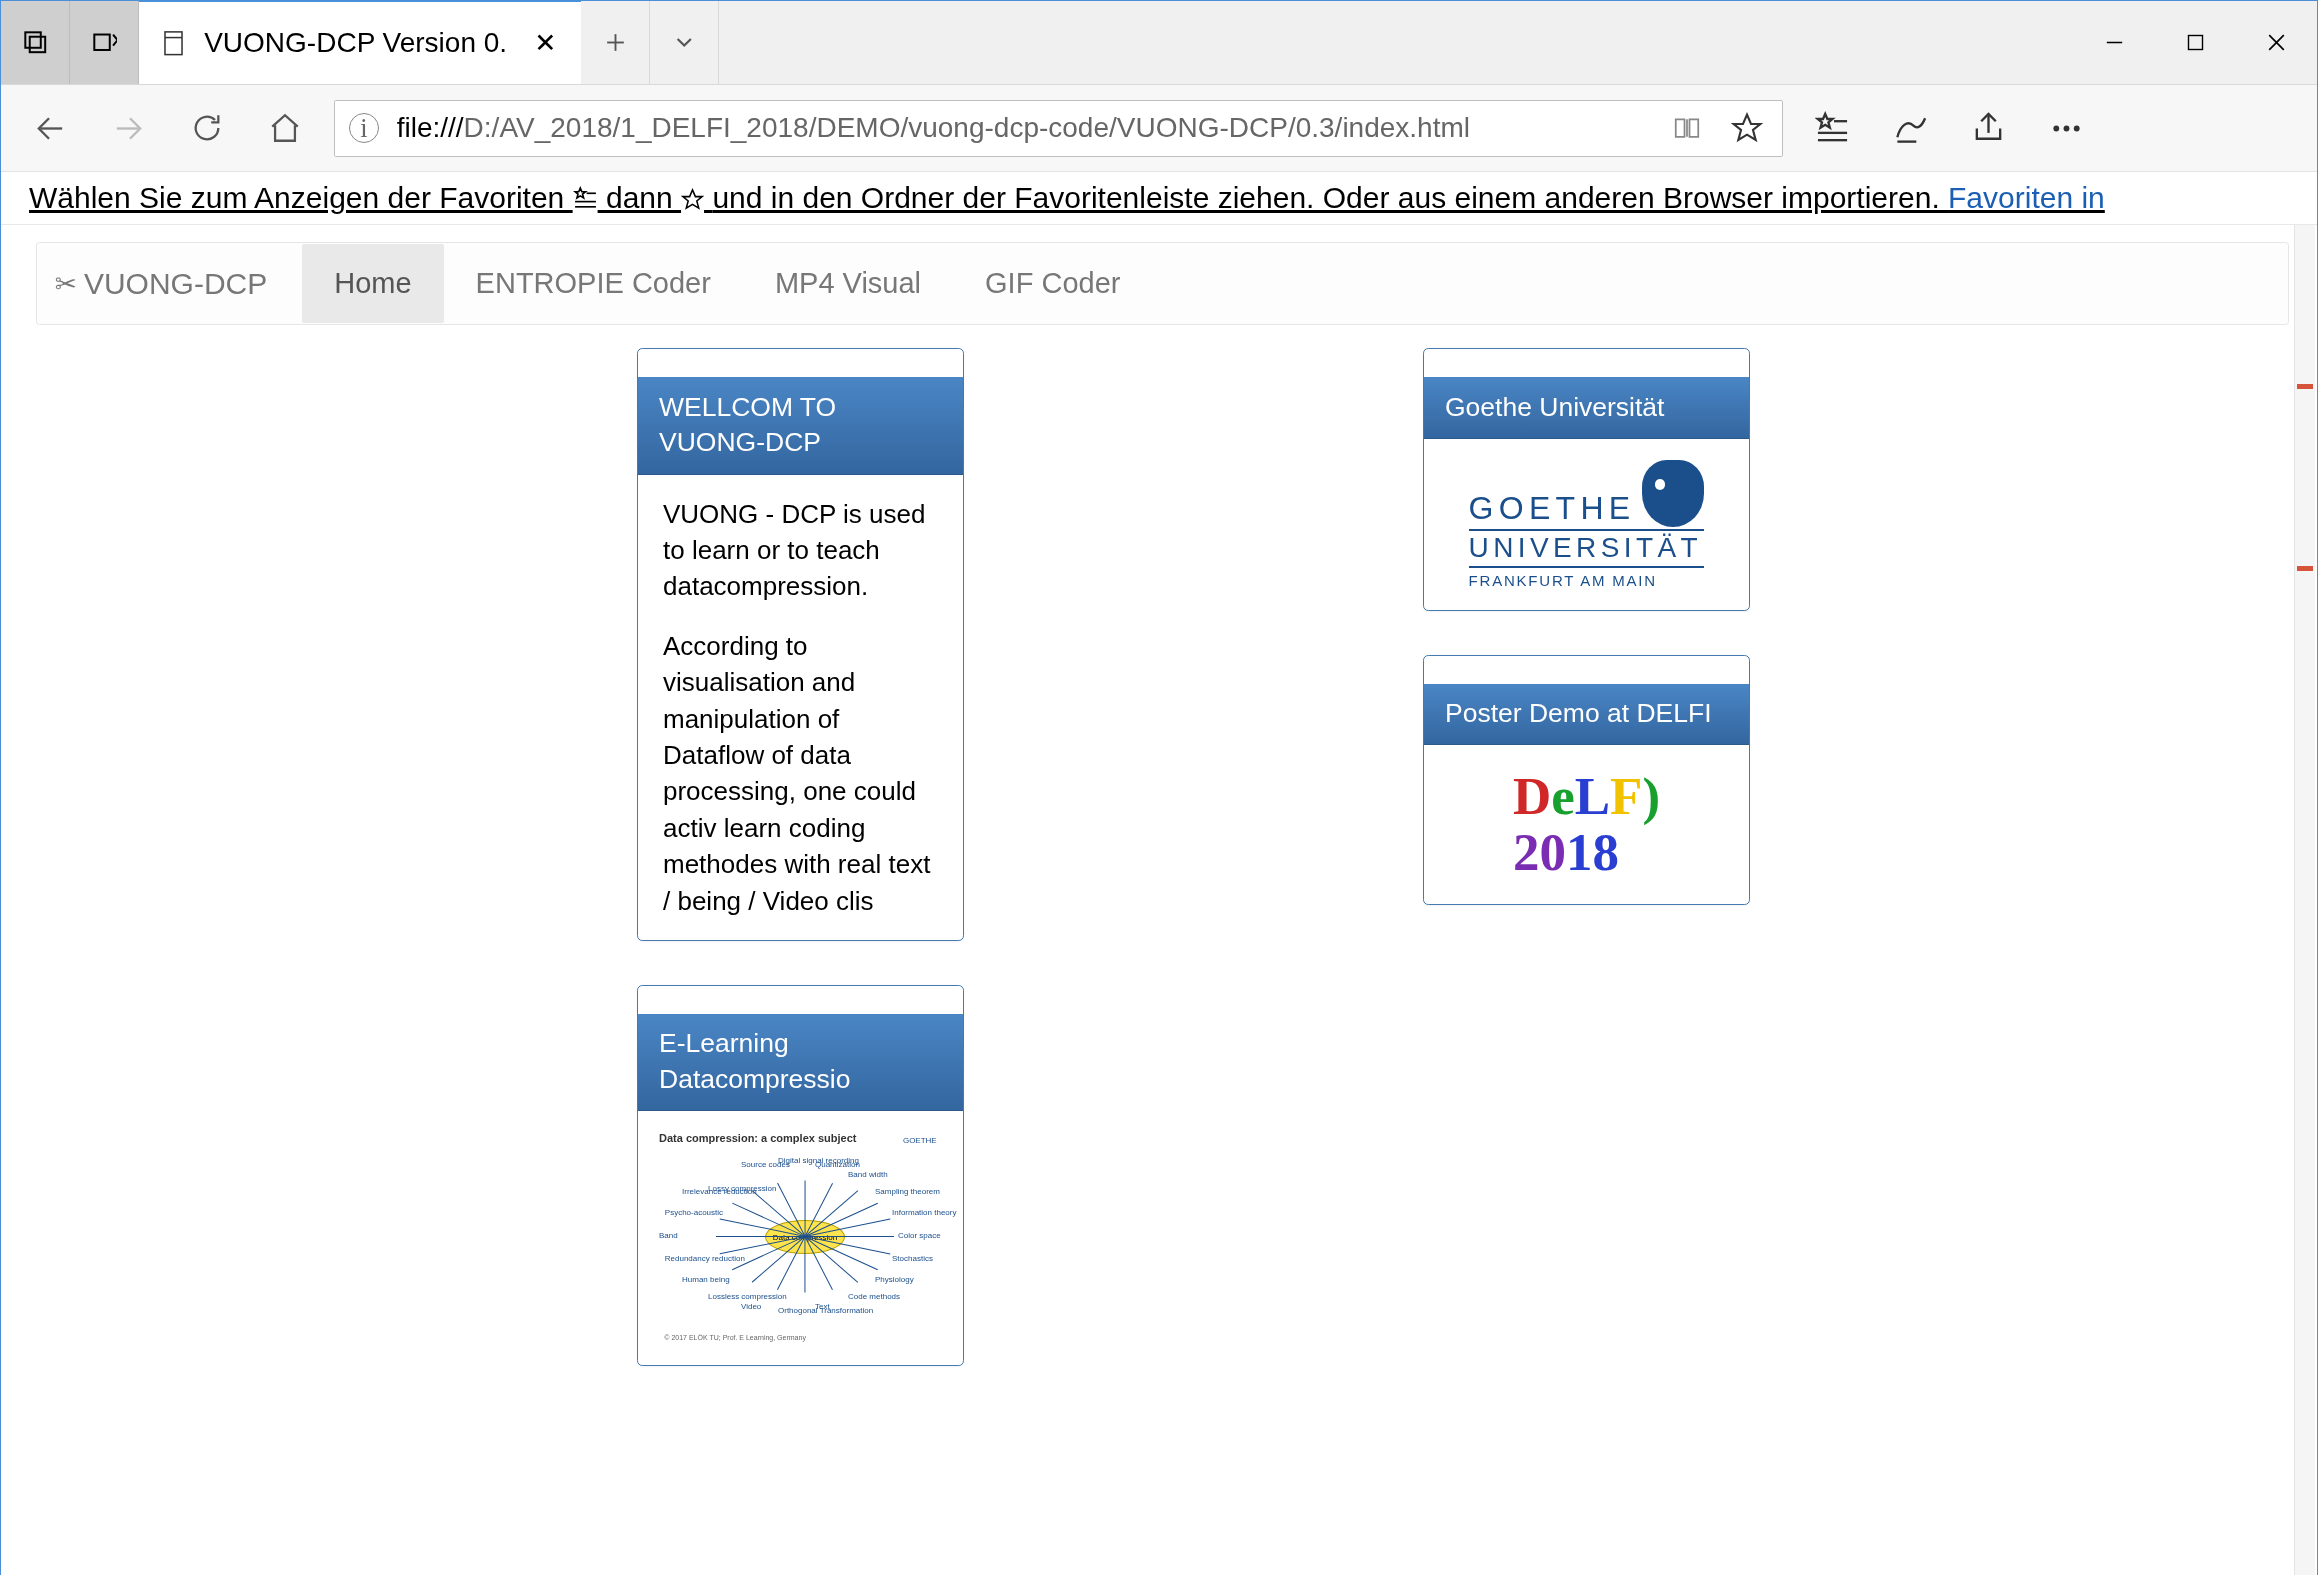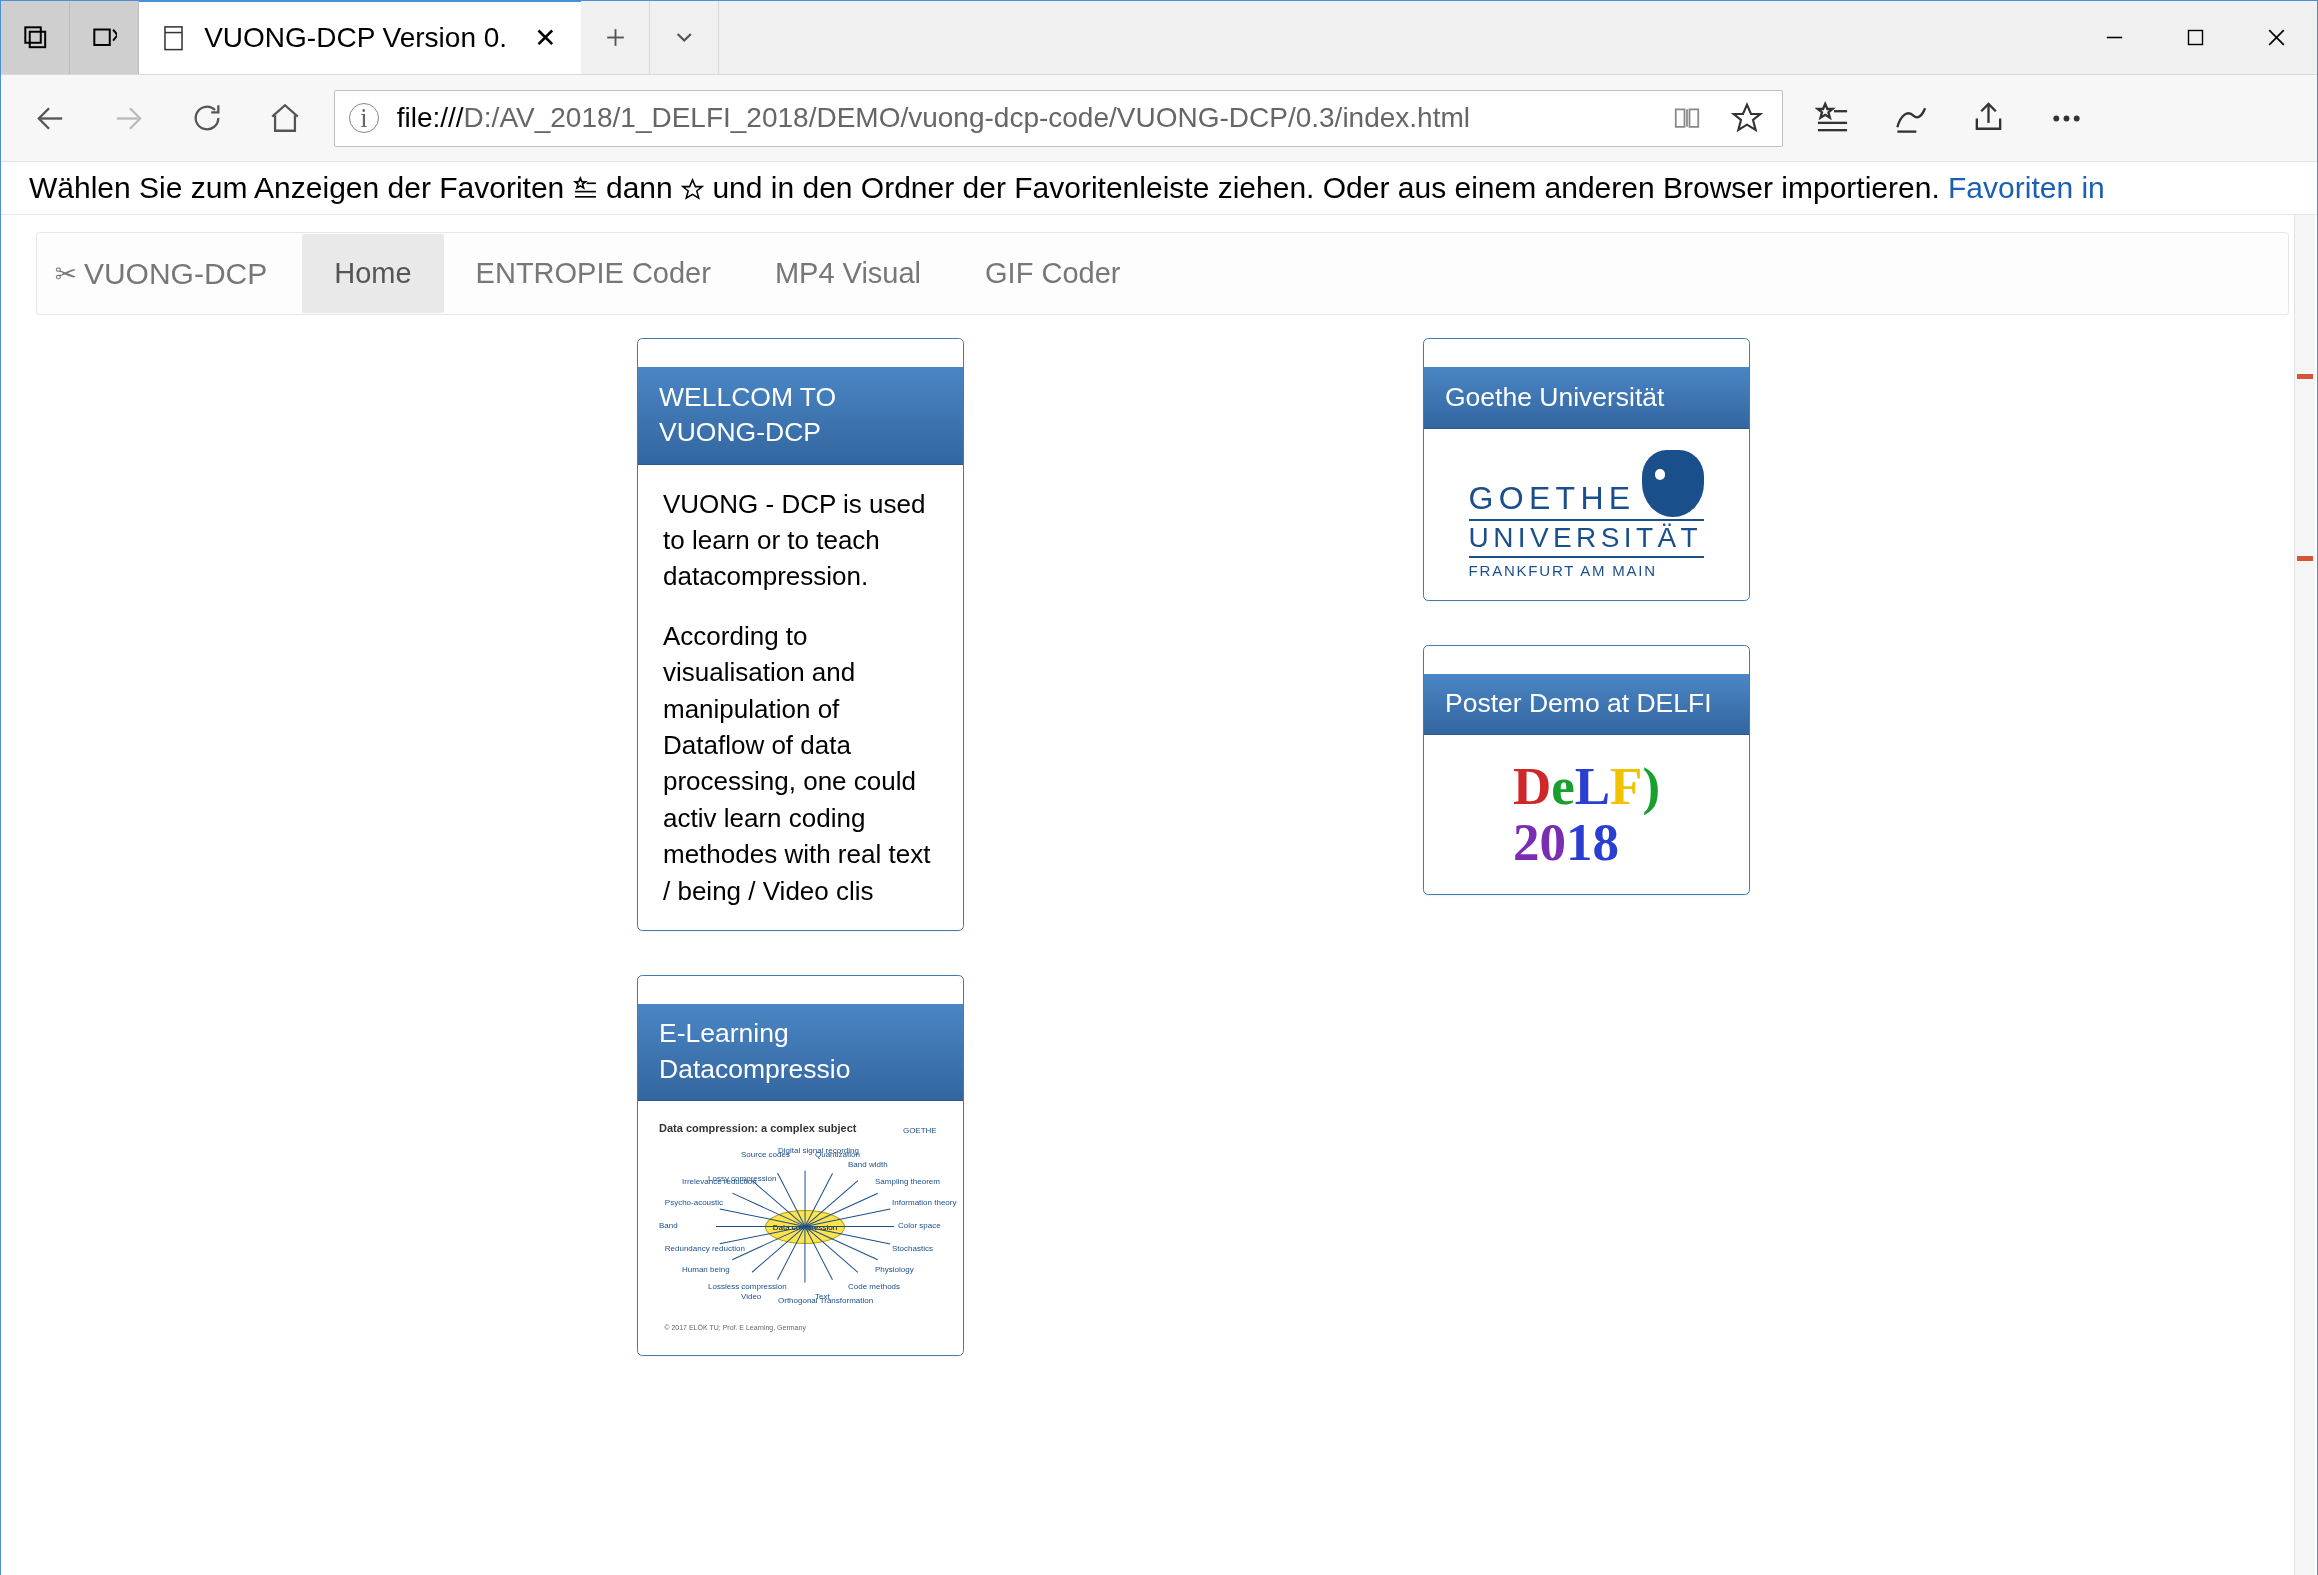--- a/index.html
+++ b/index.html
@@ -1,21 +1,21 @@
 <!DOCTYPE html>
 <html style="font-size:14px"><head>
   <meta charset="utf-8">
   <style>
     * { box-sizing: border-box; margin: 0; padding: 0; }
     body { font-family: "Segoe UI", Arial, sans-serif; background: #fff; overflow: hidden; }
 
     
     .window { width: 100%; height: 100vh; border: 1.8px solid #4a90d9; border-bottom: none; display: flex; flex-direction: column; }
 
-    .titlebar { height: 74px; background: #f0f0f0; display: flex; align-items: stretch; border-bottom: 0.9px solid #d9d9d9; position: relative; }
+    .titlebar { height: 84px; background: #f0f0f0; display: flex; align-items: stretch; border-bottom: 0.9px solid #d9d9d9; position: relative; }
 
     .tab-strip { display: flex; align-items: stretch; }
     .sys-tabs { display: flex; background: #cfcfcf; }
     .sys-tab { width: 69px; display: flex; align-items: center; justify-content: center; font-size: 30px; color: #000; border-right: 0.9px solid #bcbcbc; }
 
     .page-tab { display: flex; align-items: center; background: #fff; border-top: 1.8px solid #4a90d9; padding: 0 21px; gap: 17.7px; min-width: 442px; }
     .page-tab-icon { width: 26.5px; height: 26.5px; display:flex; align-items:center; justify-content:center; }
     .page-tab-title { font-size: 28px; color: #000; flex: 1; white-space: nowrap; overflow: hidden; text-overflow: ellipsis; }
     .page-tab-close { font-size: 26.5px; color: #000; padding: 3.5px; }
 
@@ -28,21 +28,21 @@
     .toolbar { height: 87px; background: #f7f7f7; display: flex; align-items: center; padding: 0 21px; gap: 21px; border-bottom: 0.9px solid #e3e3e3; }
     .tb-btn { width: 57px; height: 57px; display:flex; align-items:center; justify-content:center; color:#555; border-radius:3.5px; }
     .tb-btn.disabled { color:#bbb; }
     .addressbar { flex: 1; height: 57px; border: 0.9px solid #bfbfbf; border-radius: 1.8px; background:#fff; display:flex; align-items:center; padding: 0 14px; gap:17.7px; max-width: 1449px; }
     .addr-info { font-size:26.5px; color:#666; border:1.8px solid #888; border-radius:50%; width:30px; height:30px; display:flex; align-items:center; justify-content:center; font-family: Georgia, serif; }
     .addr-url { font-size: 28px; color: #666; flex:1; white-space:nowrap; overflow:hidden; }
     .addr-url .url-dark { color:#000; }
     .addr-icon { font-size: 30px; color:#555; padding: 0 5.3px; }
 
     
-    .favbar { padding: 8.8px 28px; font-size: 30px; color:#000; border-bottom: 0.9px solid #e8e8e8; white-space: nowrap; overflow: hidden; }
+    .favbar { padding: 8.8px 28px; font-size: 30px; color:#000; border-bottom: 0.9px solid #e8e8e8; white-space: nowrap; overflow: hidden; text-decoration: underline; }
     .favbar a { color: #1a5fb4; text-decoration:none; }
 
     
     .page { flex:1; padding: 17.7px 28px 35px 35px; overflow:auto; position:relative; background:#fff; }
 
     .navbar { background:#fdfdfd; border:0.9px solid #e6e6e6; border-radius:3.5px; display:flex; align-items:center; padding: 3.5px 17.7px; height:83px; margin-bottom: 23px; }
     .brand { display:flex; align-items:center; gap:7px; font-size:30px; color:#777; margin-right:35px; }
     .brand-icon { font-size:26.5px; }
     .nav-item { font-size:29px; color:#777; padding: 23px 32px; border-radius:1.8px; }
     .nav-item.active { background:#e9e9e9; color:#555; }

